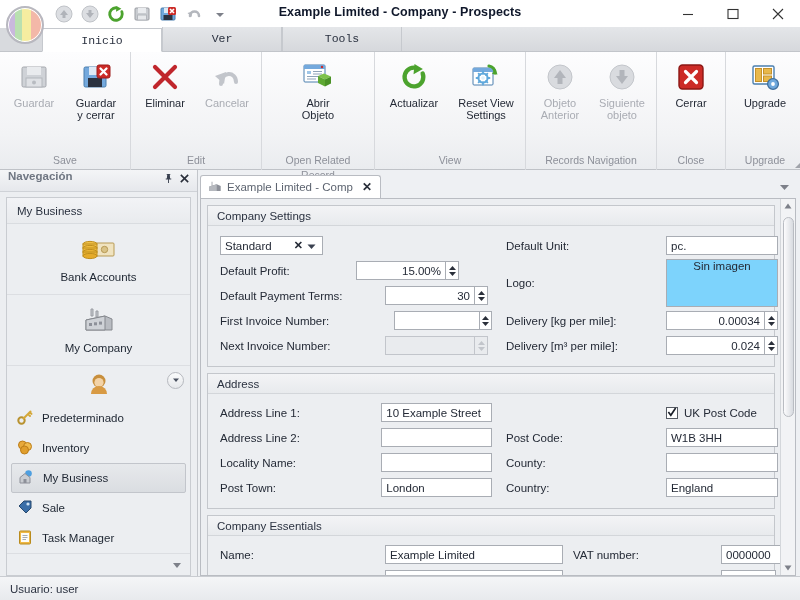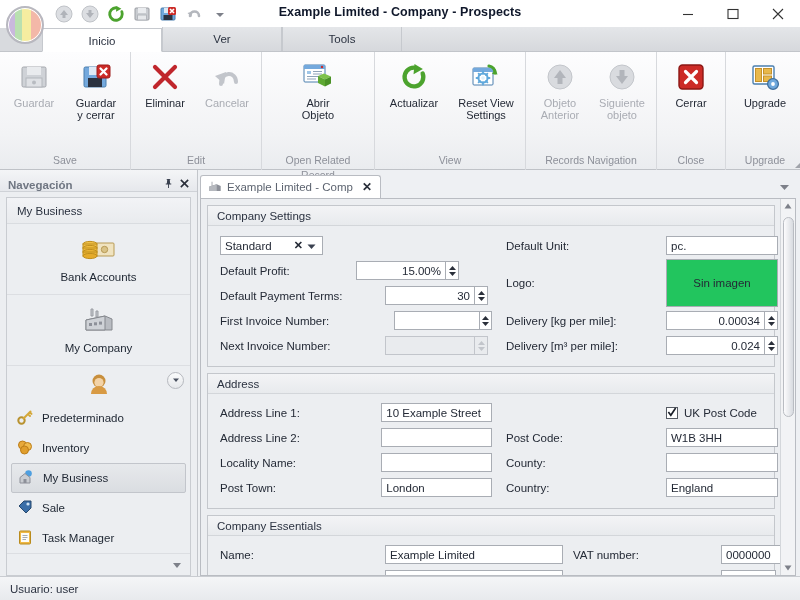--- a/index.html
+++ b/index.html
@@ -64,20 +64,21 @@
     border-bottom: 1px solid #c2c5ca;
     position: relative;
   }
   .rtab {
     height: 24px; line-height: 24px;
     width: 120px; text-align: center;
     font-size: 11.5px; color: #2b3240;
     border-left: 1px solid #c6c9ce;
     border-right: 1px solid #c6c9ce;
     background: linear-gradient(to bottom,#e4e6e9,#d6d8dc);
+    font-family: Liberation Mono, monospace;
   }
   .rtab.active {
     background: #ffffff;
     border-top: 1px solid #c6c9ce;
     border-bottom: 1px solid #ffffff;
     margin-bottom: -1px;
     font-weight: normal;
   }
   .rtab.filler { flex: 1; border: none; background: linear-gradient(to bottom,#e4e6e9,#d6d8dc); }
 
@@ -121,21 +122,21 @@
   .body { flex: 1; display: flex; background: #eef0f3; overflow: hidden; }
 
   
   .nav {
     width: 198px; flex: 0 0 198px;
     display: flex; flex-direction: column;
     background: #eceef1;
     border-right: 1px solid #c3c6cb;
   }
   .nav-head {
-    height: 22px; display:flex; align-items:flex-end;
+    height: 22px; display:flex; align-items:flex-start;
     padding: 0 5px 0 8px;
     background: linear-gradient(to bottom,#f4f5f7,#e6e8ec);
     border-bottom: 1px solid #cfd2d7;
   }
   .nav-title { flex:1; font-size: 11.5px; color: #6f7682; font-weight: bold; }
   .nav-ico-btn { width: 16px; height:16px; display:flex;align-items:center;justify-content:center; color:#3a4150; }
   .nav-box {
     margin: 5px 6px 0 6px;
     background: #eceef1;
     border: 1px solid #c9ccd1;
@@ -243,22 +244,22 @@
   .fin.right { justify-content: flex-end; }
   .spin {
     width: 13px; height: 19px; border:1px solid #a9adb4; border-left:none;
     background:#fff; display:flex; flex-direction:column;
     align-items:center; justify-content:center; gap:2px;
   }
   .spin.ro { background:#e9ebee; border-color:#c2c5cb; }
   .combo-x { font-weight:bold; font-size:11px; color:#242a36; margin-left:auto; padding-right:4px;}
   .combo-caret { padding-right: 2px; }
   .logo-box {
-    background:#22c55e; border:1px solid #a9adb4;
-    height: 48px; display:flex; align-items:center; justify-content:center;
+    background:#7dd3fc; border:1px solid #a9adb4;
+    height: 48px; display:flex; justify-content:center;
     font-size:11.5px; color:#242a36;
   }
   .chk {
     width: 12px; height: 12px; background:#fff; border:1px solid #555a63;
     display:flex;align-items:center;justify-content:center; margin-right:6px;
   }
 
   
   .statusbar {
     height: 24px; flex: 0 0 24px;

